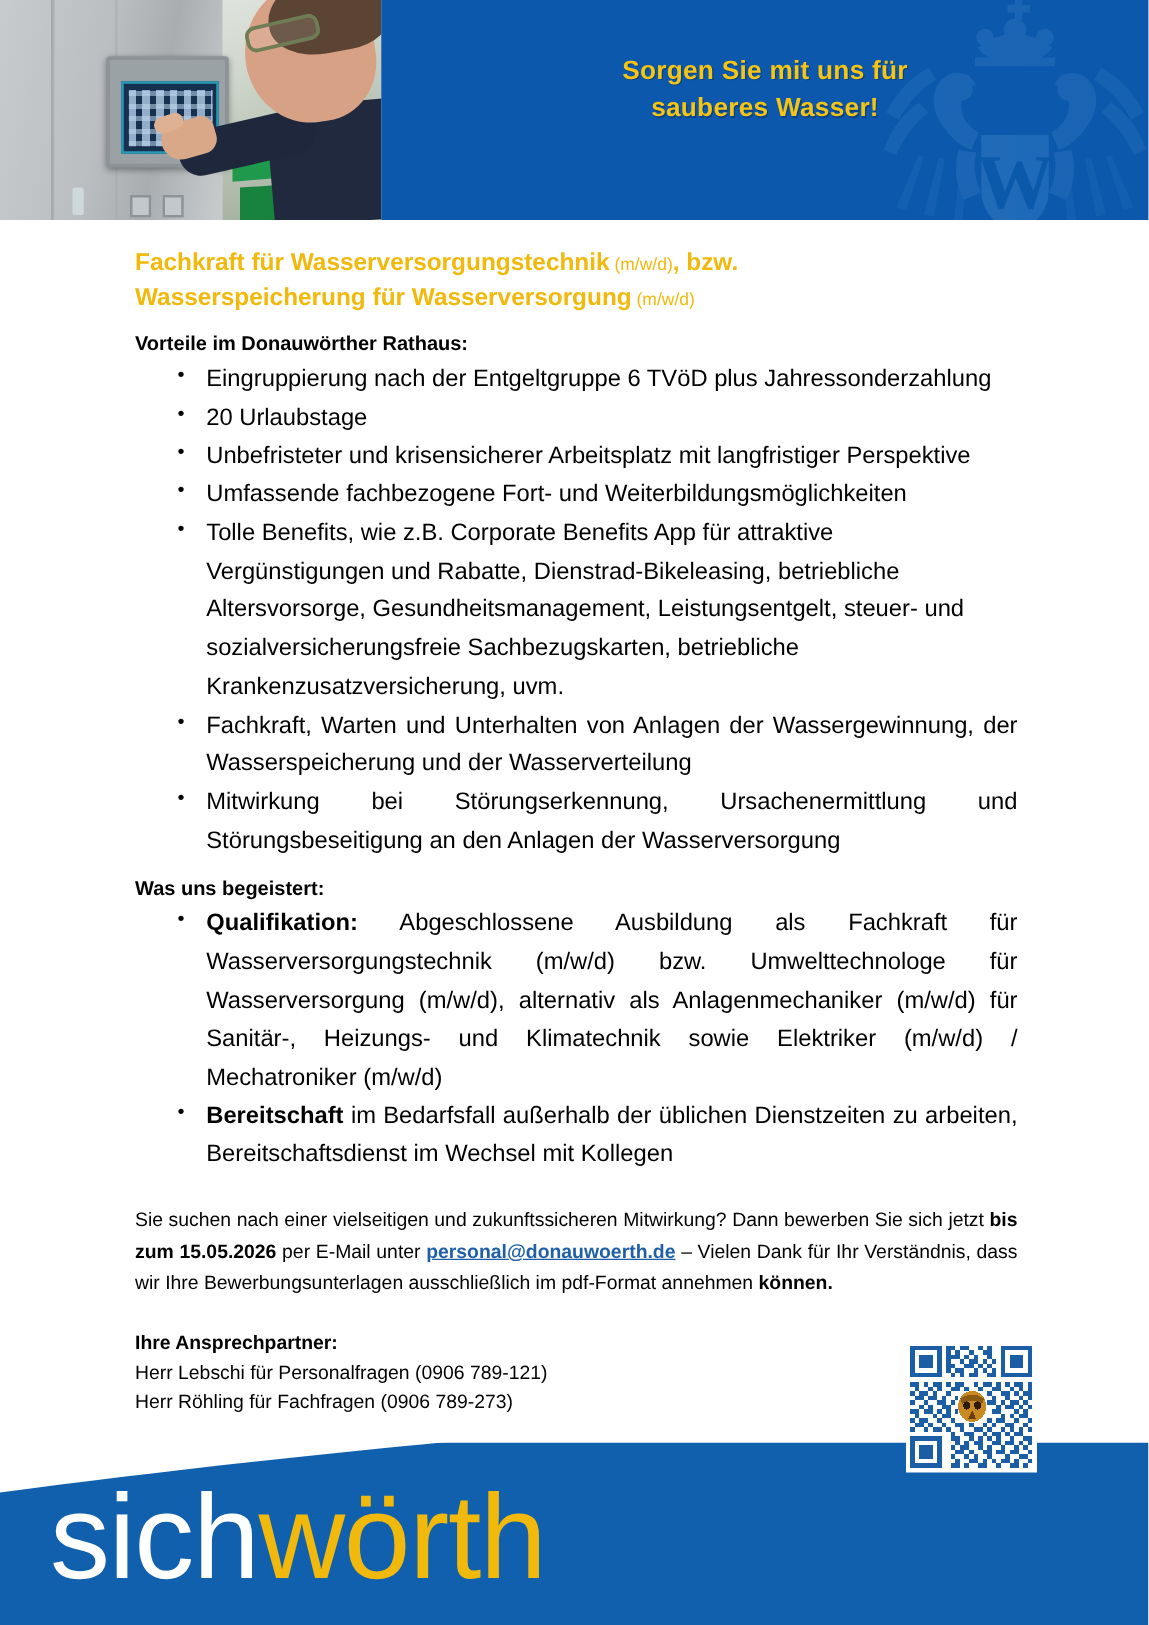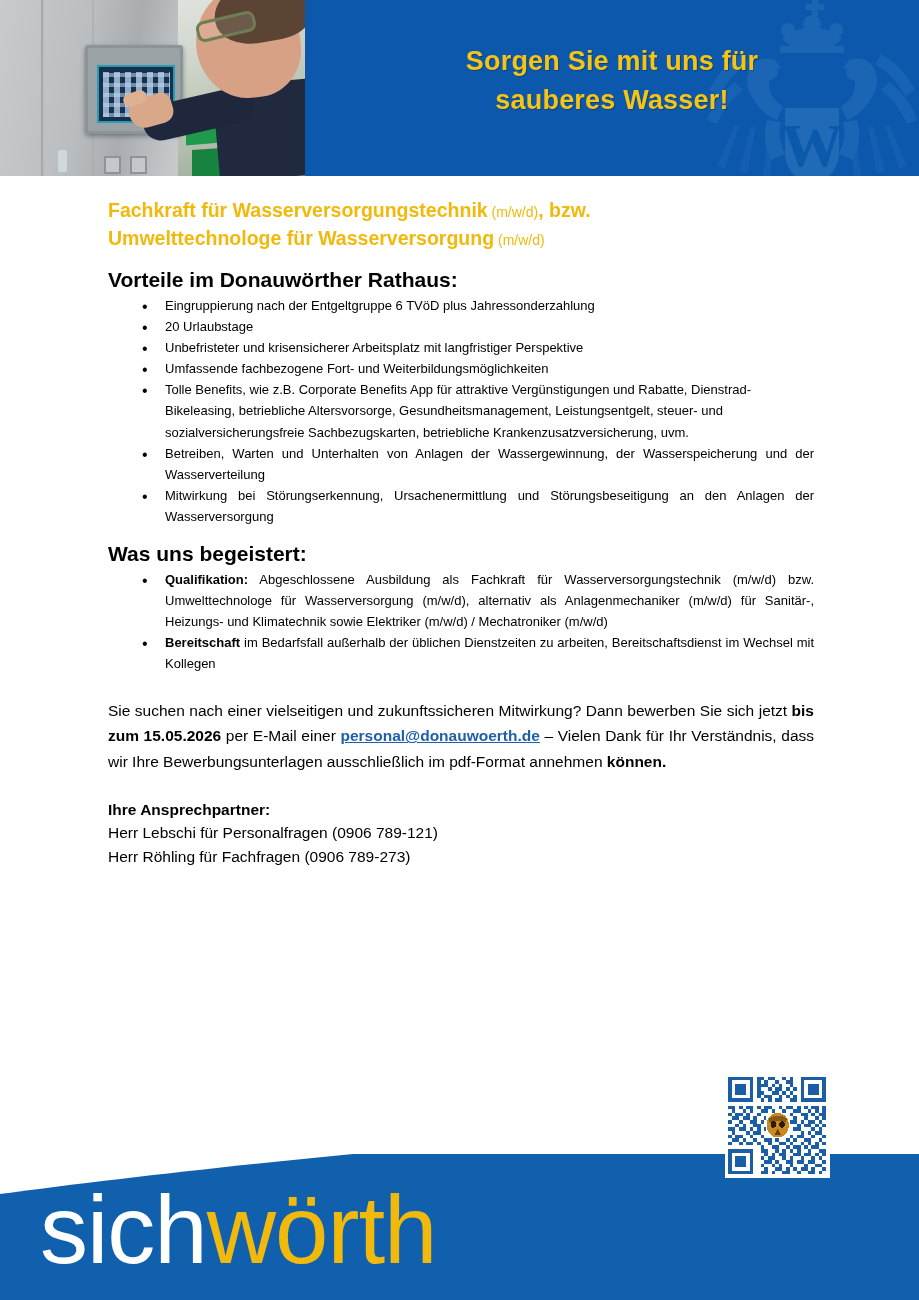--- a/index.html
+++ b/index.html
@@ -167,21 +167,21 @@
     height: 200px;
     opacity: .55;
   }
   .header-title {
     position: absolute;
     left: 0;
     top: 42px;
     width: 614px;
     text-align: center;
     color: #f5c414;
-    font-size: 27px;
+    font-size: 21px;
     font-weight: bold;
     line-height: 1.45;
     letter-spacing: .2px;
     text-shadow: 1px 1px 0 rgba(0,0,0,.25);
     z-index: 3;
   }
   .header-title .l2 { display: block; }
 
   
   .content {
@@ -198,33 +198,33 @@
     margin: 0 0 6px 0;
   }
   .job-title .mwd {
     font-size: 14px;
     font-weight: normal;
   }
   .job-title .bzw { color: #f0b90b; }
   .job-title .l2 { display: block; }
 
   .sec-head {
-    font-size: 21px;
+    font-size: 16px;
     font-weight: bold;
     margin: 13px 0 2px 0;
     line-height: 1.3;
   }
   ul.blist {
     margin: 0 0 0 0;
     padding: 0 0 0 57px;
     list-style: none;
   }
   ul.blist > li {
     position: relative;
-    font-size: 13px;
+    font-size: 19px;
     line-height: 1.62;
     margin: 0 0 0 0;
     padding-left: 0;
   }
   ul.blist > li::before {
     content: "\2022";
     position: absolute;
     left: -23px;
     top: -1px;
     font-size: 16px;
@@ -368,45 +368,45 @@
         <span class="l2">sauberes Wasser!</span>
       </div>
     </div>
   </div>
 
   <div class="content">
 
     <h1 class="job-title">
       <span>Fachkraft für Wasserversorgungstechnik</span><span class="mwd"> (m/w/d)</span><span class="bzw">, bzw.</span>
       <span class="l2">
-        <span>Umwelttechnologe für Wasserversorgung</span><span class="mwd"> (m/w/d)</span>
+        <span>Wasserspeicherung für Wasserversorgung</span><span class="mwd"> (m/w/d)</span>
       </span>
     </h1>
 
     <div class="sec-head">Vorteile im Donauwörther Rathaus:</div>
     <ul class="blist">
       <li>Eingruppierung nach der Entgeltgruppe 6 TVöD plus Jahressonderzahlung</li>
       <li>20 Urlaubstage</li>
       <li>Unbefristeter und krisensicherer Arbeitsplatz mit langfristiger Perspektive</li>
       <li>Umfassende fachbezogene Fort- und Weiterbildungsmöglichkeiten</li>
       <li>Tolle Benefits, wie z.B. Corporate Benefits App für attraktive Vergünstigungen und Rabatte, Dienstrad-Bikeleasing, betriebliche Altersvorsorge, Gesundheitsmanagement, Leistungsentgelt, steuer- und sozialversicherungsfreie Sachbezugskarten, betriebliche Krankenzusatzversicherung, uvm.</li>
     </ul>
 
     <ul class="blist justified">
-      <li>Betreiben, Warten und Unterhalten von Anlagen der Wassergewinnung, der Wasserspeicherung und der Wasserverteilung</li>
+      <li>Fachkraft, Warten und Unterhalten von Anlagen der Wassergewinnung, der Wasserspeicherung und der Wasserverteilung</li>
       <li>Mitwirkung bei Störungserkennung, Ursachenermittlung und Störungsbeseitigung an den Anlagen der Wasserversorgung</li>
     </ul>
 
     <div class="sec-head">Was uns begeistert:</div>
     <ul class="blist justified">
       <li><b>Qualifikation:</b><span> Abgeschlossene Ausbildung als Fachkraft für Wasserversorgungstechnik (m/w/d) bzw. Umwelttechnologe für Wasserversorgung (m/w/d), alternativ als Anlagenmechaniker (m/w/d) für Sanitär-, Heizungs- und Klimatechnik sowie Elektriker (m/w/d) / Mechatroniker (m/w/d)</span></li>
       <li><b>Bereitschaft</b><span> im Bedarfsfall außerhalb der üblichen Dienstzeiten zu arbeiten, Bereitschaftsdienst im Wechsel mit Kollegen</span></li>
     </ul>
 
-    <p class="para"><span>Sie suchen nach einer vielseitigen und zukunftssicheren Mitwirkung? Dann bewerben Sie sich jetzt </span><b>bis zum 15.05.2026</b><span> per E-Mail einer </span><a class="maillink" href="#">personal@donauwoerth.de</a><span> – Vielen Dank für Ihr Verständnis, dass wir Ihre Bewerbungsunterlagen ausschließlich im pdf-Format annehmen </span><b>können.</b></p>
+    <p class="para"><span>Sie suchen nach einer vielseitigen und zukunftssicheren Mitwirkung? Dann bewerben Sie sich jetzt </span><b>bis zum 15.05.2026</b><span> per E-Mail unter </span><a class="maillink" href="#">personal@donauwoerth.de</a><span> – Vielen Dank für Ihr Verständnis, dass wir Ihre Bewerbungsunterlagen ausschließlich im pdf-Format annehmen </span><b>können.</b></p>
 
     <div class="contact">
       <div class="chead">Ihre Ansprechpartner:</div>
       <div>Herr Lebschi für Personalfragen (0906 789-121)</div>
       <div>Herr Röhling für Fachfragen (0906 789-273)</div>
     </div>
   </div>
 
   <div class="qr-wrap">
     <svg viewBox="0 0 29 29" width="118" height="105" shape-rendering="crispEdges">

